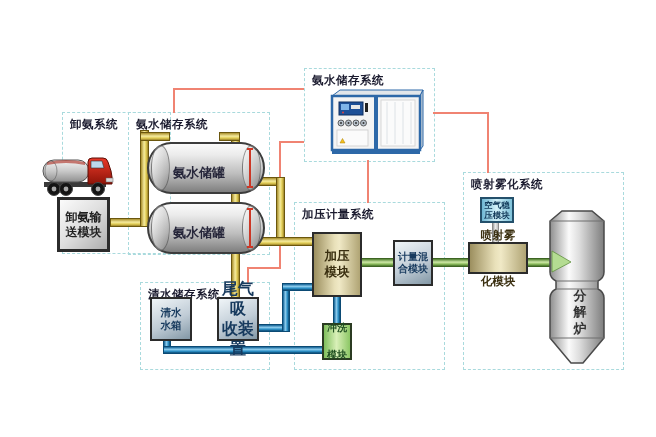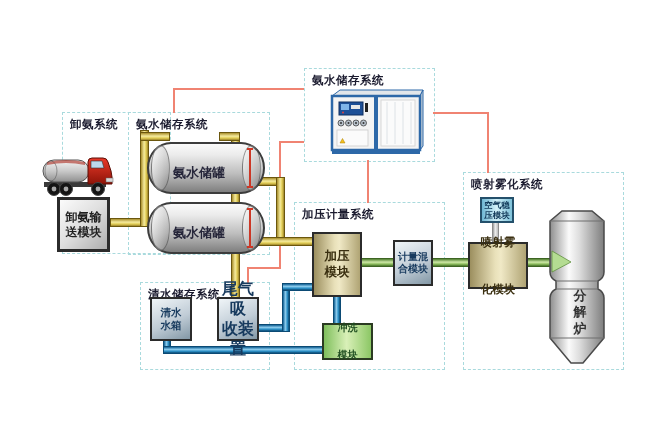--- a/index.html
+++ b/index.html
@@ -180,29 +180,29 @@
     <span>收装置</span>
   </div>
   <div class="module m-tan" style="left:312px;top:232px;width:50px;height:65px;font-size:12.5px;">
     <span>加压</span>
     <span>模块</span>
   </div>
   <div class="module m-steel" style="left:393px;top:240px;width:40px;height:46px;font-size:10px;">
     <span>计量混</span>
     <span>合模块</span>
   </div>
-  <div class="module m-green" style="left:322px;top:323px;width:51px;height:37px;gap:14px;">
+  <div class="module m-green" style="left:322px;top:323px;width:30px;height:37px;gap:14px;">
     <span>冲洗</span>
     <span>模块</span>
   </div>
   <div class="module m-cyan" style="left:480px;top:197px;width:34px;height:26px;">
     <span>空气稳</span>
     <span>压模块</span>
   </div>
-  <div class="module m-tan" style="left:468px;top:242px;width:60px;height:47px;font-size:11.5px;gap:32px;">
+  <div class="module m-tan" style="left:468px;top:242px;width:60px;height:32px;font-size:11.5px;gap:32px;">
     <span>喷射雾</span>
     <span>化模块</span>
   </div>
 
   <svg class="equip" style="left:548px;top:208px;" width="58" height="160" viewBox="0 0 58 160">
     <path d="M14,3 L44,3 L56,13 L56,64 Q56,70 50,73 L50,81 Q56,84 56,90 L56,130 L35,155 L23,155 L2,130 L2,90 Q2,84 8,81 L8,73 Q2,70 2,64 L2,13 Z" fill="url(#fng)" stroke="#4a4a4a" stroke-width="1.5"></path>
     <line x1="2" y1="13" x2="56" y2="13" stroke="#6e6e6e" stroke-width="1"></line>
     <line x1="8" y1="73" x2="50" y2="73" stroke="#6e6e6e" stroke-width="1"></line>
     <line x1="8" y1="81" x2="50" y2="81" stroke="#6e6e6e" stroke-width="1"></line>
     <line x1="2" y1="130" x2="56" y2="130" stroke="#6e6e6e" stroke-width="1"></line>

